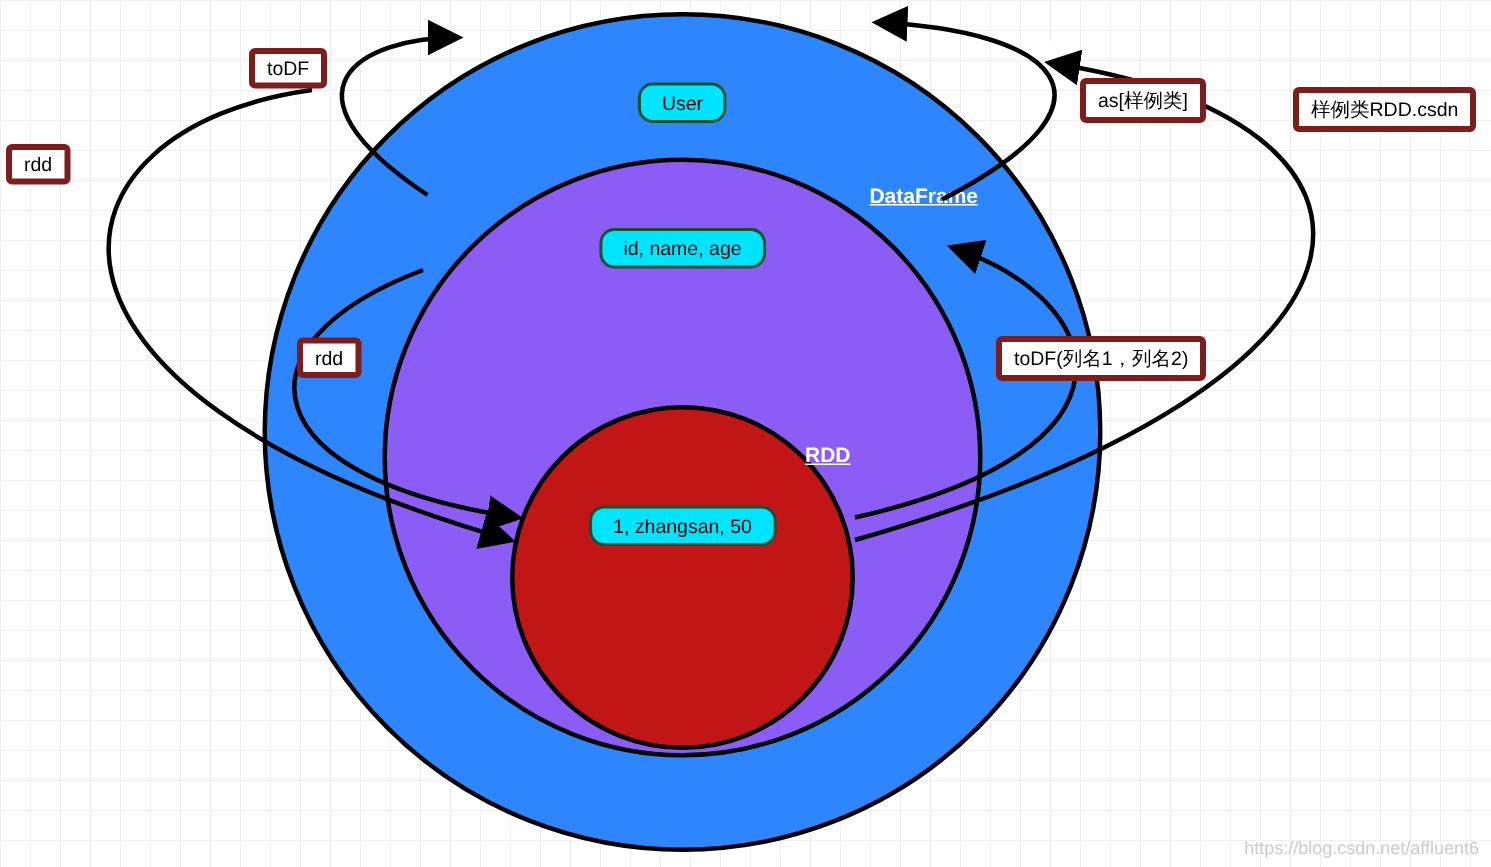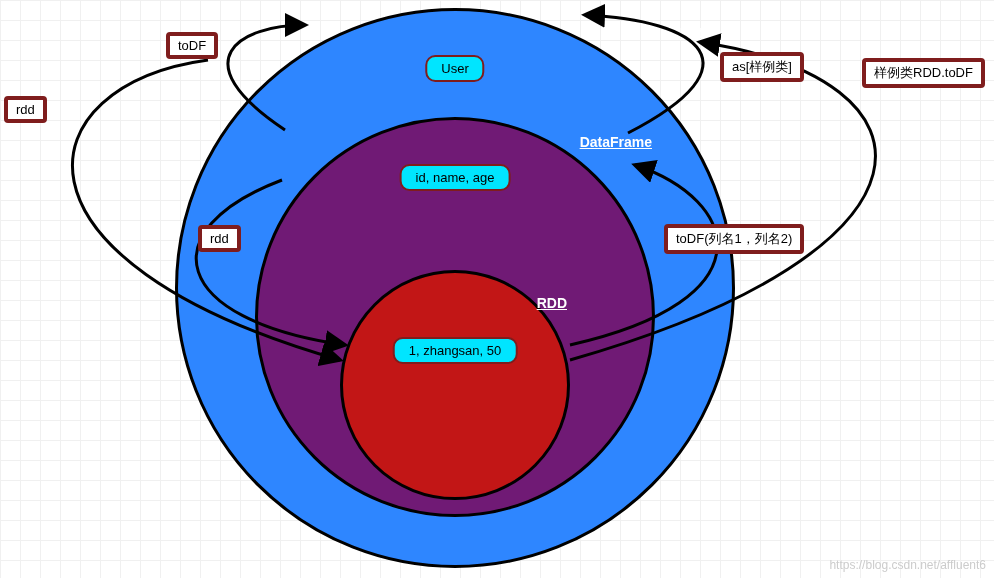--- a/index.html
+++ b/index.html
@@ -24,40 +24,40 @@
       border-radius: 50%;
       border: 3px solid #000;
     }
     .c-outer {
       width: 560px; height: 560px;
       left: 175px; top: 8px;
       background: #2e86ff;
     }
     .c-middle {
       width: 400px; height: 400px;
-      left: 255px; top: 117px;
-      background: #701a75;
+      left: 255px; top: 105px;
+      background: #8b5cf6;
     }
     .c-inner {
       width: 230px; height: 230px;
       left: 340px; top: 270px;
       background: #c21616;
     }
     .ring-title {
       position: absolute;
       width: 100%;
       text-align: right;
       font-weight: bold;
       font-size: 14px;
       text-decoration: underline;
     }
     .pill {
       position: absolute;
       background: #00e5ff;
-      border: 2px solid #7f1d1d;
+      border: 2px solid #14532d;
       border-radius: 10px;
       padding: 4px 14px;
       font-size: 13px;
       text-align: center;
       white-space: nowrap;
     }
     .label-box {
       position: absolute;
       background: #fff;
       border: 4px solid #7f1d1d;
@@ -121,17 +121,17 @@
 
     <path d="M570,360 C955,250 950,80 700,42" fill="none" stroke="#000" stroke-width="3" marker-end="url(#ah)"></path>
 
     <path d="M570,345 C770,300 740,200 635,165" fill="none" stroke="#000" stroke-width="3" marker-end="url(#ah)"></path>
   </svg>
 
   <div class="label-box" style="left:166px; top:32px">toDF</div>
   <div class="label-box" style="left:4px;  top:96px">rdd</div>
   <div class="label-box" style="left:198px; top:225px">rdd</div>
   <div class="label-box" style="left:720px; top:52px">as[样例类]</div>
-  <div class="label-box" style="left:862px; top:58px">样例类RDD.toDF</div>
+  <div class="label-box" style="left:862px; top:58px">样例类RDD.csdn</div>
   <div class="label-box" style="left:664px; top:224px">toDF(列名1，列名2)</div>
 
   <div class="watermark">https://blog.csdn.net/affluent6</div>
 </div>
 
 </body></html>

